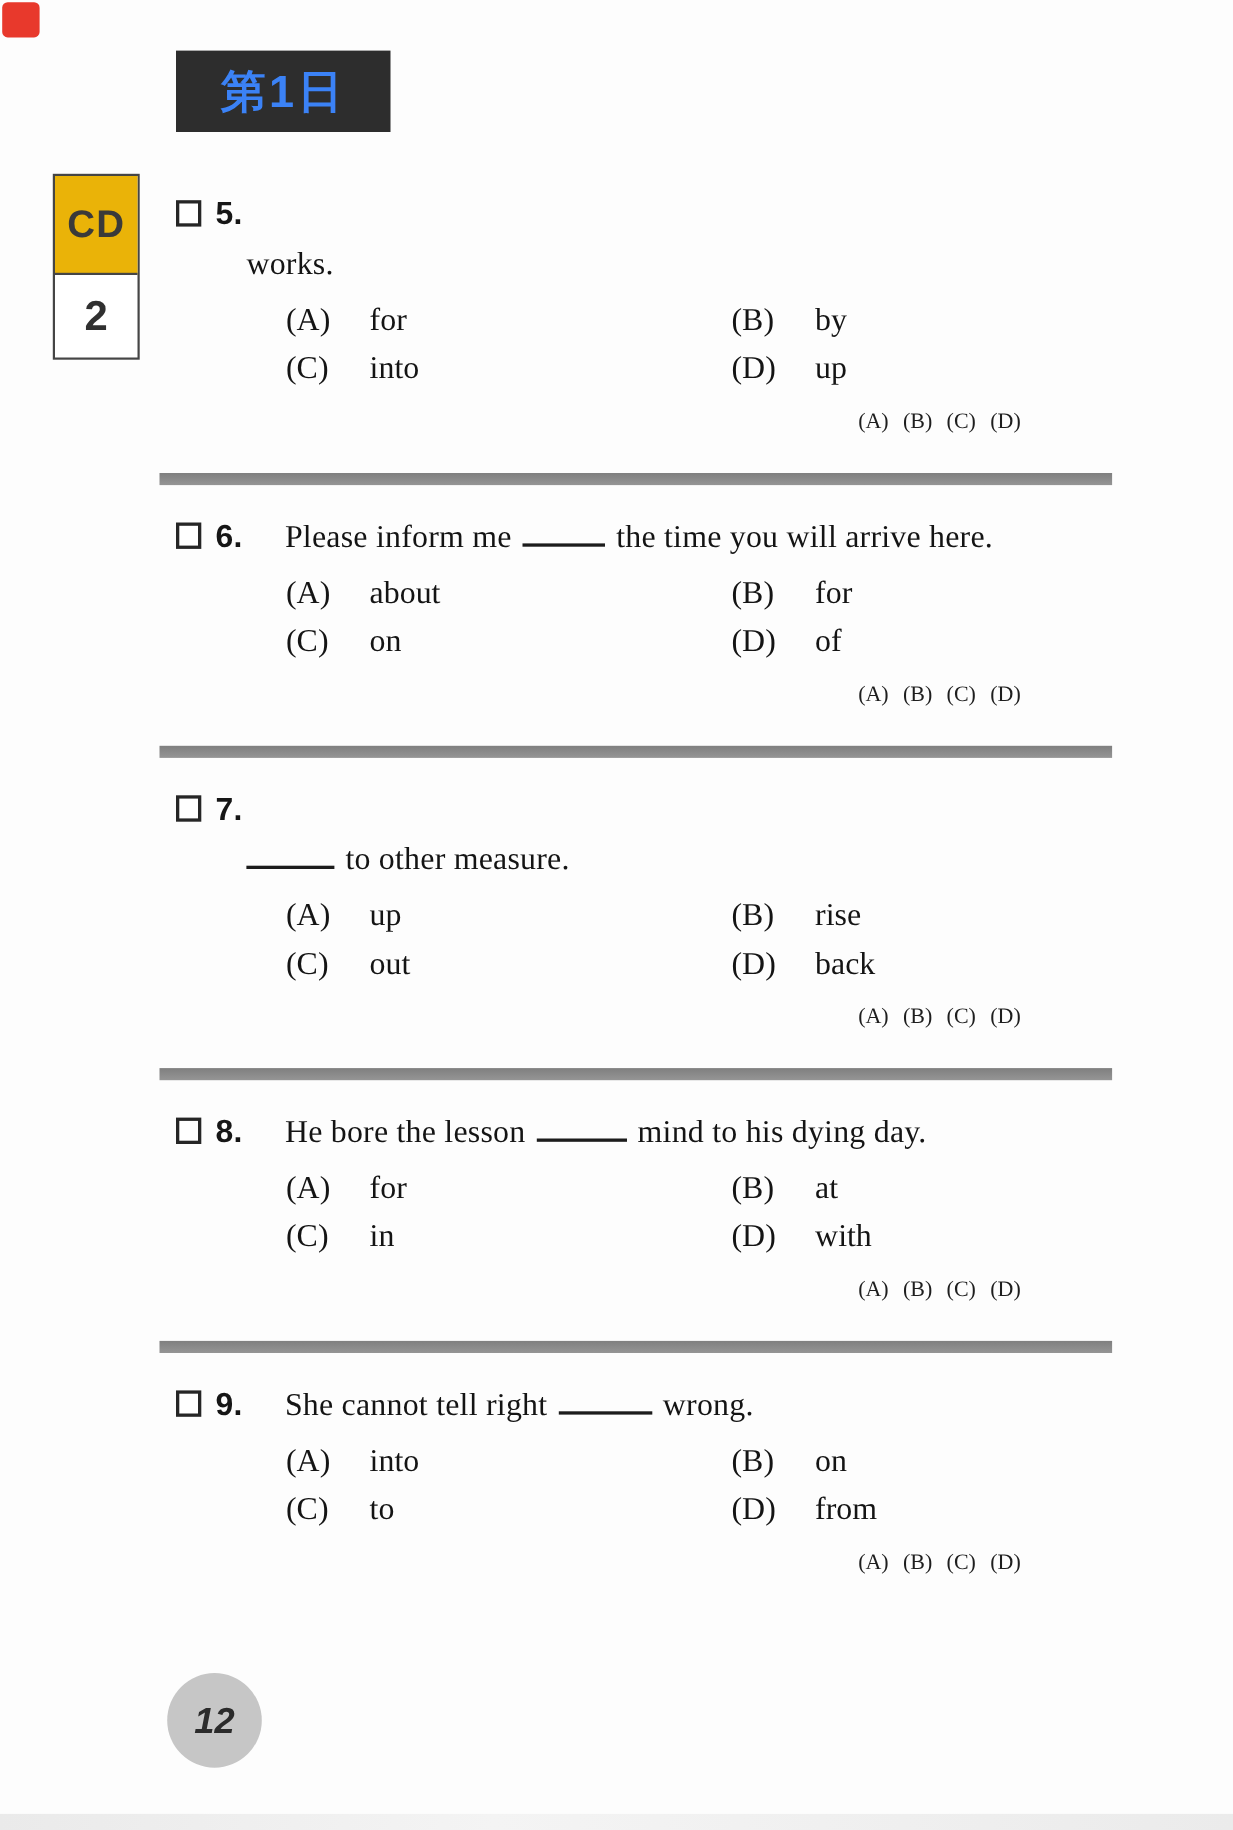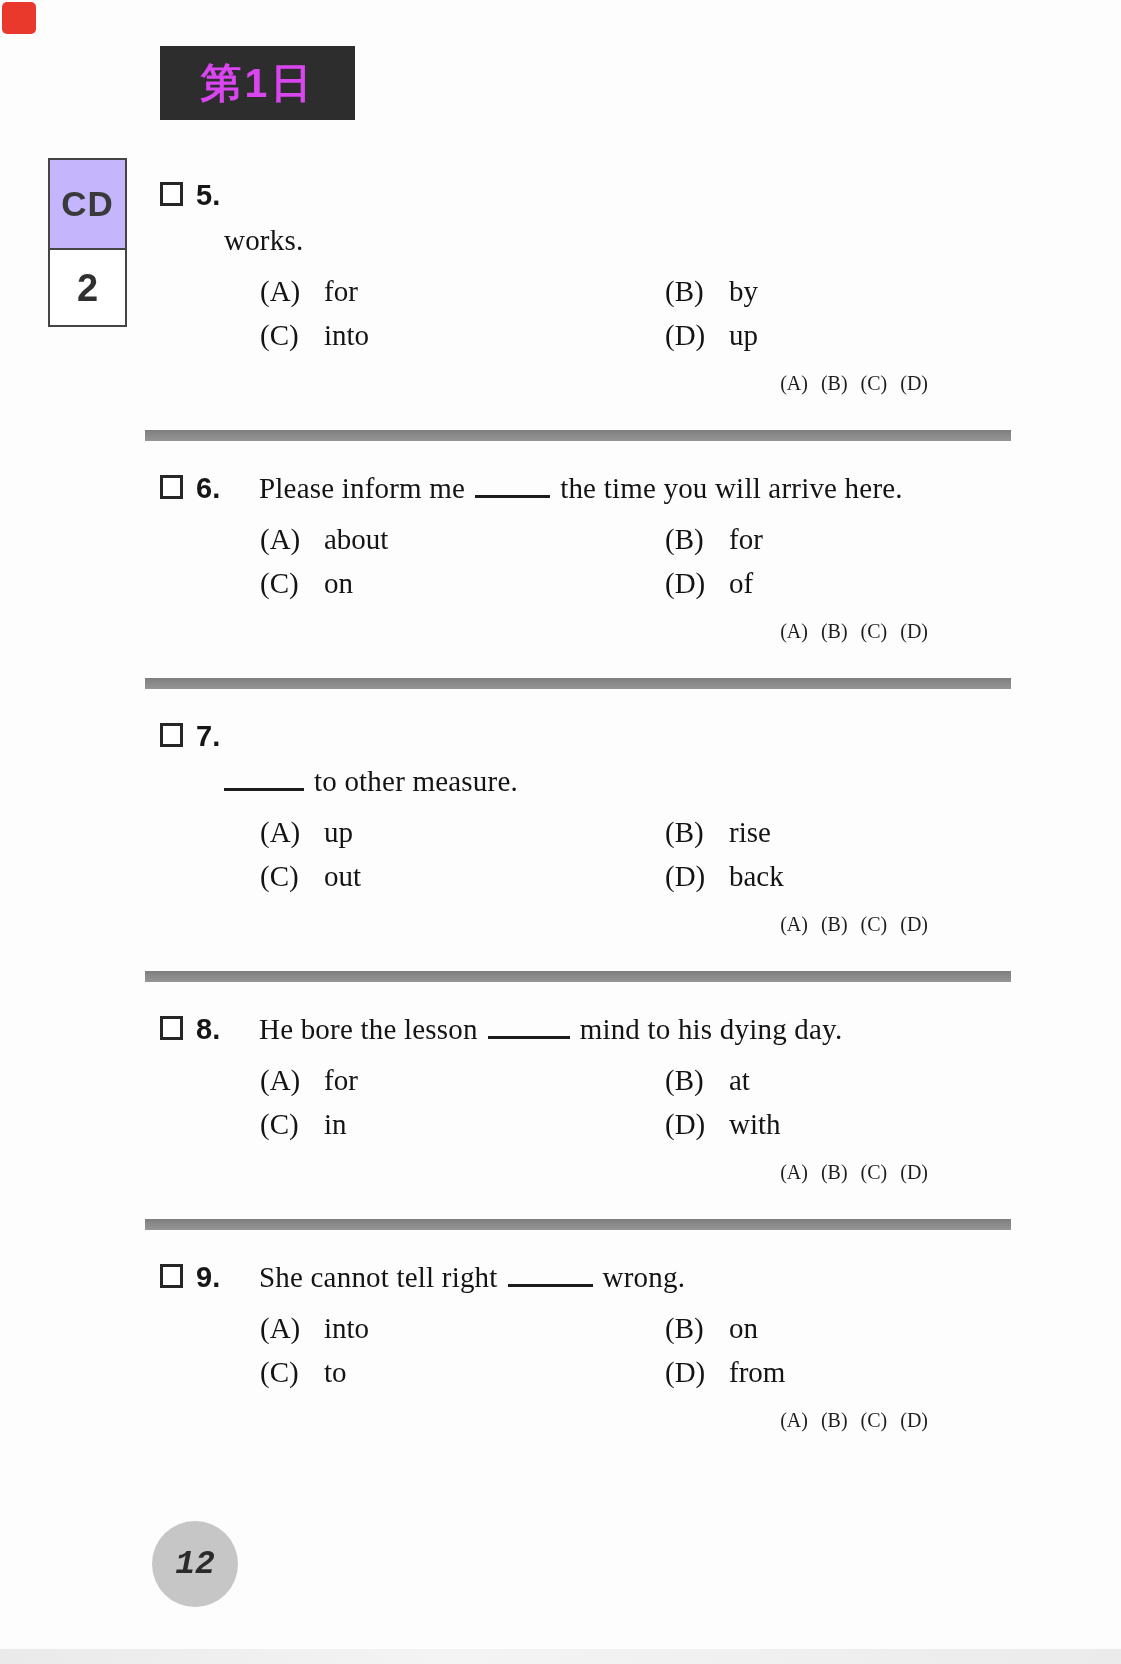--- a/index.html
+++ b/index.html
@@ -16,21 +16,21 @@
   
   .red-corner{
     position:absolute;left:2px;top:2px;width:34px;height:32px;
     background:#e8392c;border-radius:5px;
   }
 
   
   .content{margin-left:160px;width:851px;}
   .header{display:flex;align-items:stretch;height:74px;padding-top:46px;}
   .day-box{
-    width:195px;background:#2d2d2d;color:#d946ef;
+    width:195px;background:#2d2d2d;color:#3b82f6;
     display:flex;align-items:center;justify-content:center;
     font-family:"Liberation Sans","DejaVu Sans",sans-serif;
     font-weight:bold;font-size:41px;letter-spacing:3px;
   }
   .title-banner{
     flex:1;align-self:center;height:66px;
     background:linear-gradient(90deg,#bcbcbc 0%,#c9c9c9 55%,#d8d8d8 100%);
     display:flex;align-items:center;padding-left:38px;
   }
   .title-banner span{
@@ -38,21 +38,21 @@
     font-weight:bold;font-size:40px;color:#1d1d1d;letter-spacing:1px;
   }
 
   
   .cd-badge{
     position:absolute;left:48px;top:158px;width:79px;height:169px;
     border:2px solid #454545;box-sizing:border-box;background:#ffffff;
     font-family:"Liberation Sans","DejaVu Sans",sans-serif;font-weight:bold;
   }
   .cd-top{
-    height:90px;background:#c4b5fd;border-bottom:2px solid #454545;
+    height:90px;background:#eab308;border-bottom:2px solid #454545;
     display:flex;align-items:center;justify-content:center;
     font-size:35px;color:#3a3a3a;letter-spacing:1px;box-sizing:border-box;
   }
   .cd-bottom{
     height:77px;display:flex;align-items:center;justify-content:center;
     font-size:38px;color:#303030;
   }
 
   
   .question{margin-top:25px;}
@@ -73,38 +73,38 @@
   .blank{
     display:inline-block;height:0.95em;border-bottom:3px solid #1c1c1c;
     margin:0 10px;
   }
   .blank:first-child{margin-left:0;}
   .opt-row{display:flex;margin-left:100px;line-height:44px;font-size:29px;}
   .opt-row.first-opts{margin-top:6px;}
   .opt{width:405px;display:flex;}
   .opt:last-child{width:auto;}
   .opt-label{width:56px;flex:0 0 auto;}
-  .opt-text{margin-left:8px;}
+  .opt-text{margin-left:20px;}
   .answer-row{
     margin-top:8px;line-height:36px;font-size:20px;color:#1e1e1e;
     text-align:right;padding-right:83px;word-spacing:8px;
   }
   .divider{
     margin:29px 0 0 -15px;width:866px;height:11px;
     background:linear-gradient(#7f7f7f,#959595);
   }
 
   
   .page-circle{
     position:absolute;left:152px;top:1521px;width:86px;height:86px;
     border-radius:50%;background:#c6c6c6;
     display:flex;align-items:center;justify-content:center;
   }
   .page-circle span{
-    font-family:Liberation Mono, monospace;
+    font-family:Liberation Sans, sans-serif;
     font-weight:bold;font-style:italic;font-size:33px;color:#2b2b2b;
   }
 
   .bottom-band{
     position:absolute;left:0;bottom:0;width:1121px;height:15px;
     background:linear-gradient(90deg,#eaeaea,#f4f4f4 40%,#ebebeb);
   }
 </style>
 </head>
 <body>

